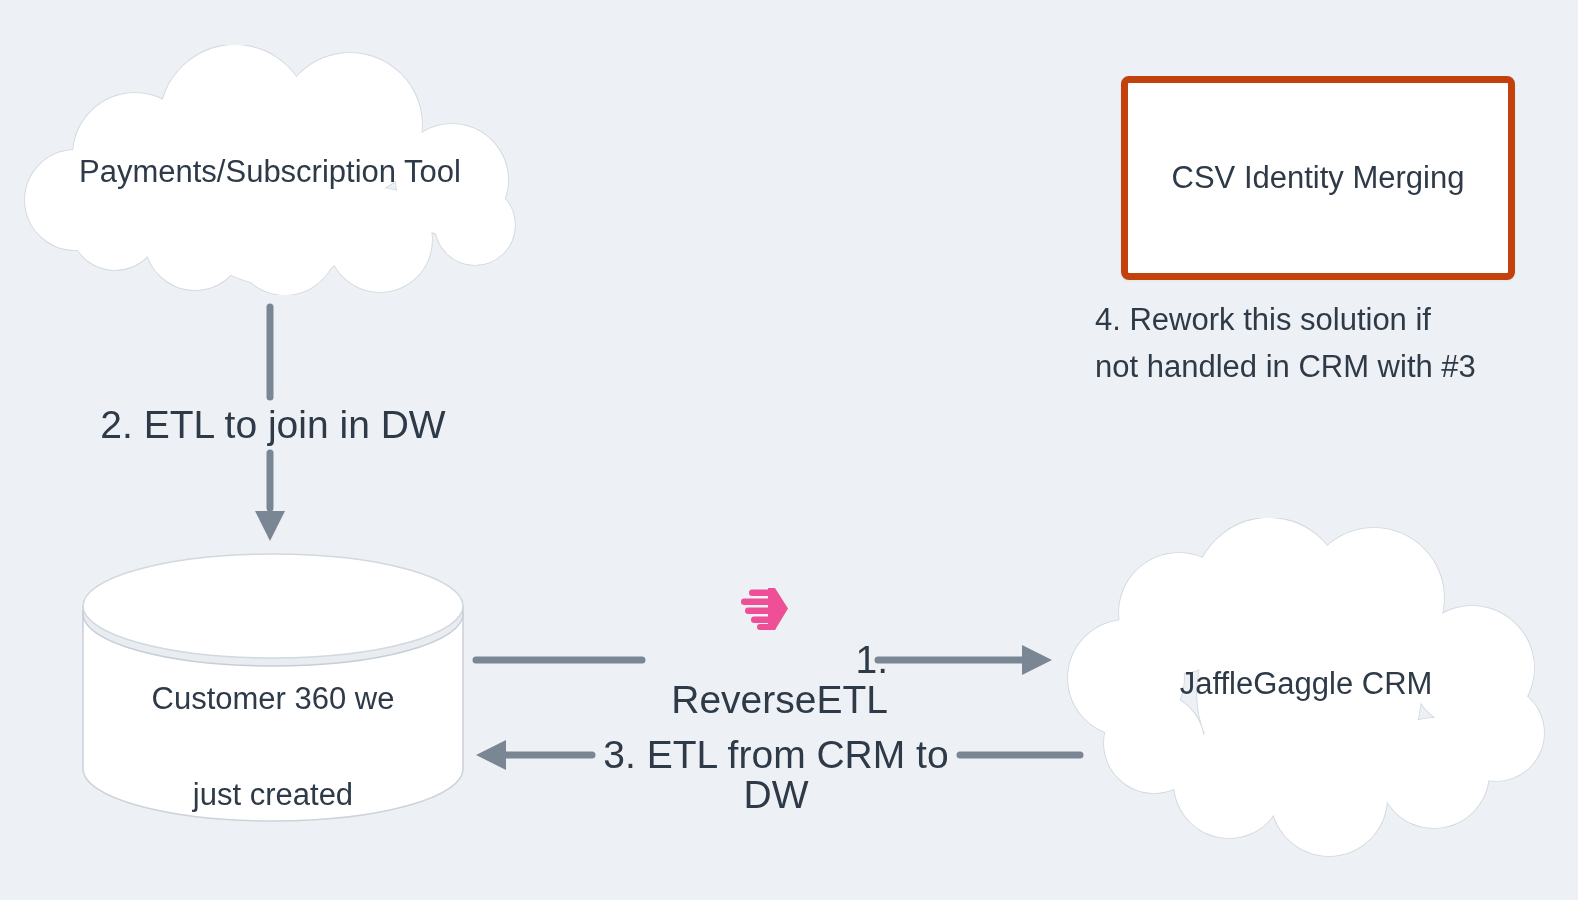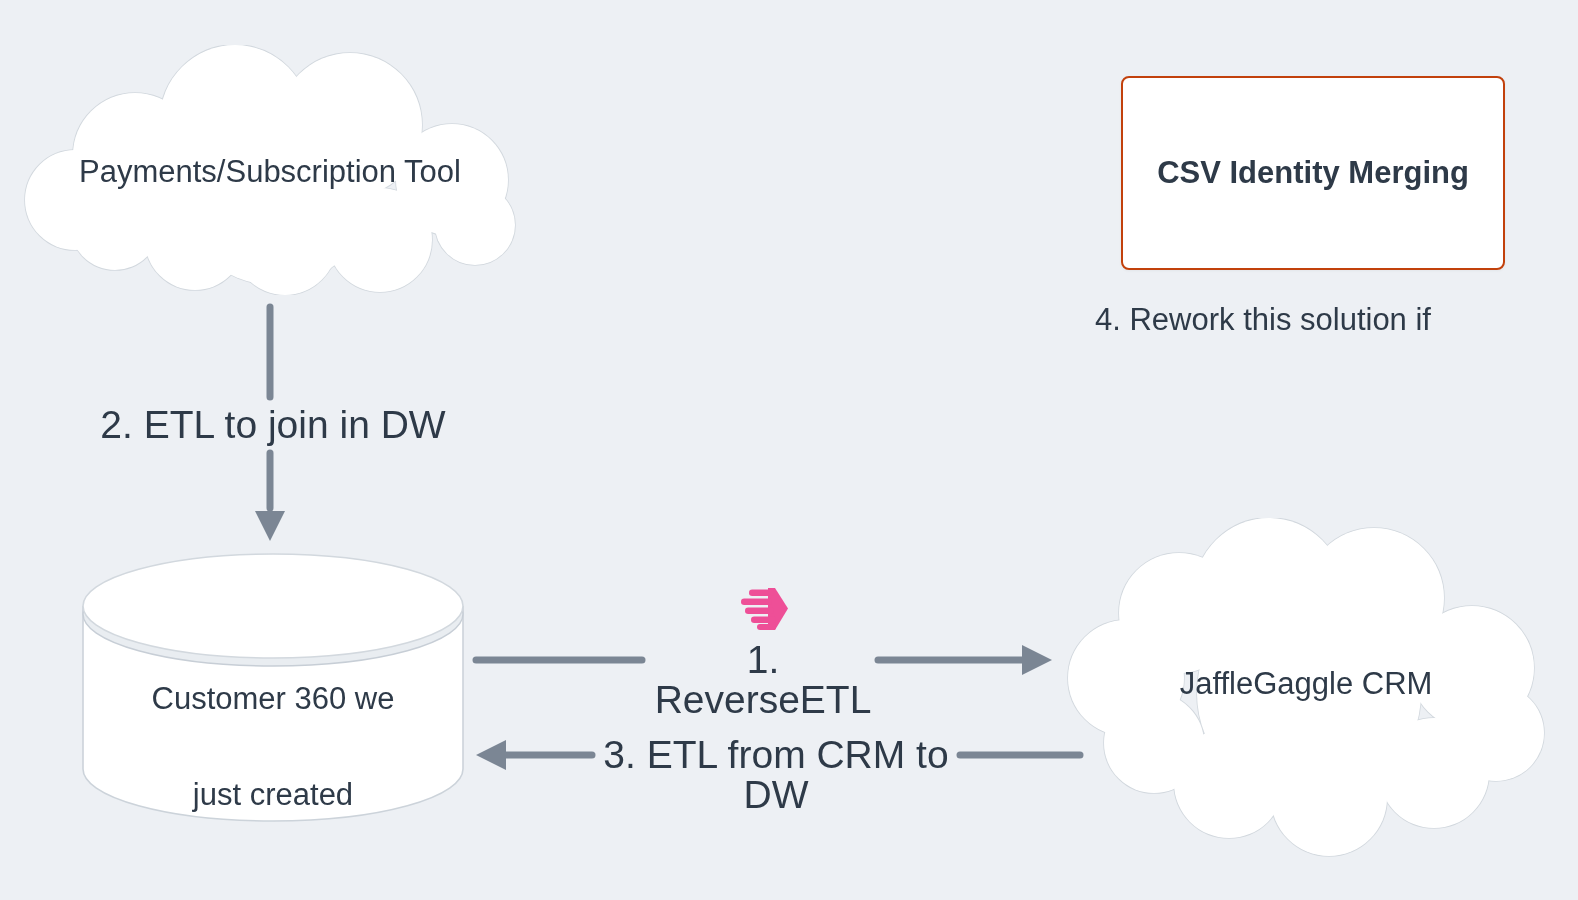--- a/index.html
+++ b/index.html
@@ -17,23 +17,22 @@
     position:absolute;inset:0;
     display:flex;align-items:center;justify-content:center;
     text-align:center;font-size:31px;line-height:48px;color:#2e3a48;
     white-space:pre-line;z-index:5;
   }
   .edge-label{
     position:absolute;font-size:39px;color:#2e3a48;text-align:center;z-index:5;
   }
   .card{
     position:absolute;left:1113px;top:76px;width:380px;height:190px;
-    background:#ffffff;border:2px solid #c2410c;border-radius:8px;
+    background:#ffffff;border:7px solid #c2410c;border-radius:8px;
     box-shadow:0 1px 3px rgba(40,50,60,0.05);
-    font-weight:bold;
   }
   .note{
     position:absolute;left:1087px;top:296px;width:480px;
     font-size:31px;line-height:47px;color:#2e3a48;text-align:left;z-index:5;
   }
   .edges-svg{position:absolute;left:0;top:0;z-index:3;}
   .logo{position:absolute;left:732px;top:587px;width:50px;height:44px;z-index:4;}
 </style>
 </head>
 <body>
@@ -62,20 +61,21 @@
     </svg>
     <div class="node-label" style="padding-top:4px;">Payments/Subscription Tool</div>
   </div>
 
   <div class="card">
     <div class="node-label">CSV Identity Merging</div>
   </div>
 
   <div class="note">
     <div>4. Rework this solution if</div>
+    <div>not handled in CRM with #3</div>
   </div>
 
   <div class="node" style="left:70px;top:550px;width:390px;height:275px;z-index:1;">
     <svg width="390" height="275" viewBox="0 0 390 275" aria-hidden="true">
       <path d="M5,56 L5,219 A190,52 0 0 0 385,219 L385,56" fill="#ffffff" stroke="#ccd3da" stroke-width="1.6"></path>
       <ellipse cx="195" cy="64" rx="190" ry="52" fill="#e9edf1" stroke="#c7ced6" stroke-width="1.4"></ellipse>
       <ellipse cx="195" cy="56" rx="190" ry="52" fill="#ffffff" stroke="#d2d8de" stroke-width="1.6"></ellipse>
     </svg>
     <div class="node-label" style="top:118px;align-items:center;">
       <div>
@@ -137,17 +137,17 @@
       <rect x="9" y="2.5" width="25" height="6.5" rx="3.2"></rect>
       <rect x="1" y="11.5" width="31" height="6.5" rx="3.2"></rect>
       <rect x="5" y="20.5" width="29" height="6.5" rx="3.2"></rect>
       <rect x="11" y="29.5" width="25" height="6.5" rx="3.2"></rect>
       <rect x="17" y="37" width="19" height="6" rx="3"></rect>
     </g>
   </svg>
 
   <div class="edge-label" style="left:90px;top:403px;width:350px;">2. ETL to join in DW</div>
 
-  <div class="edge-label" style="left:630px;top:640px;width:250px;height:40px;line-height:40px;">1. ReverseETL</div>
+  <div class="edge-label" style="left:630px;top:640px;width:250px;height:40px;line-height:40px;text-align:right;">1. ReverseETL</div>
 
   <div class="edge-label" style="left:588px;top:735px;width:360px;height:40px;line-height:40px;">3. ETL from CRM to DW</div>
 
 </div>
 
 </body></html>

